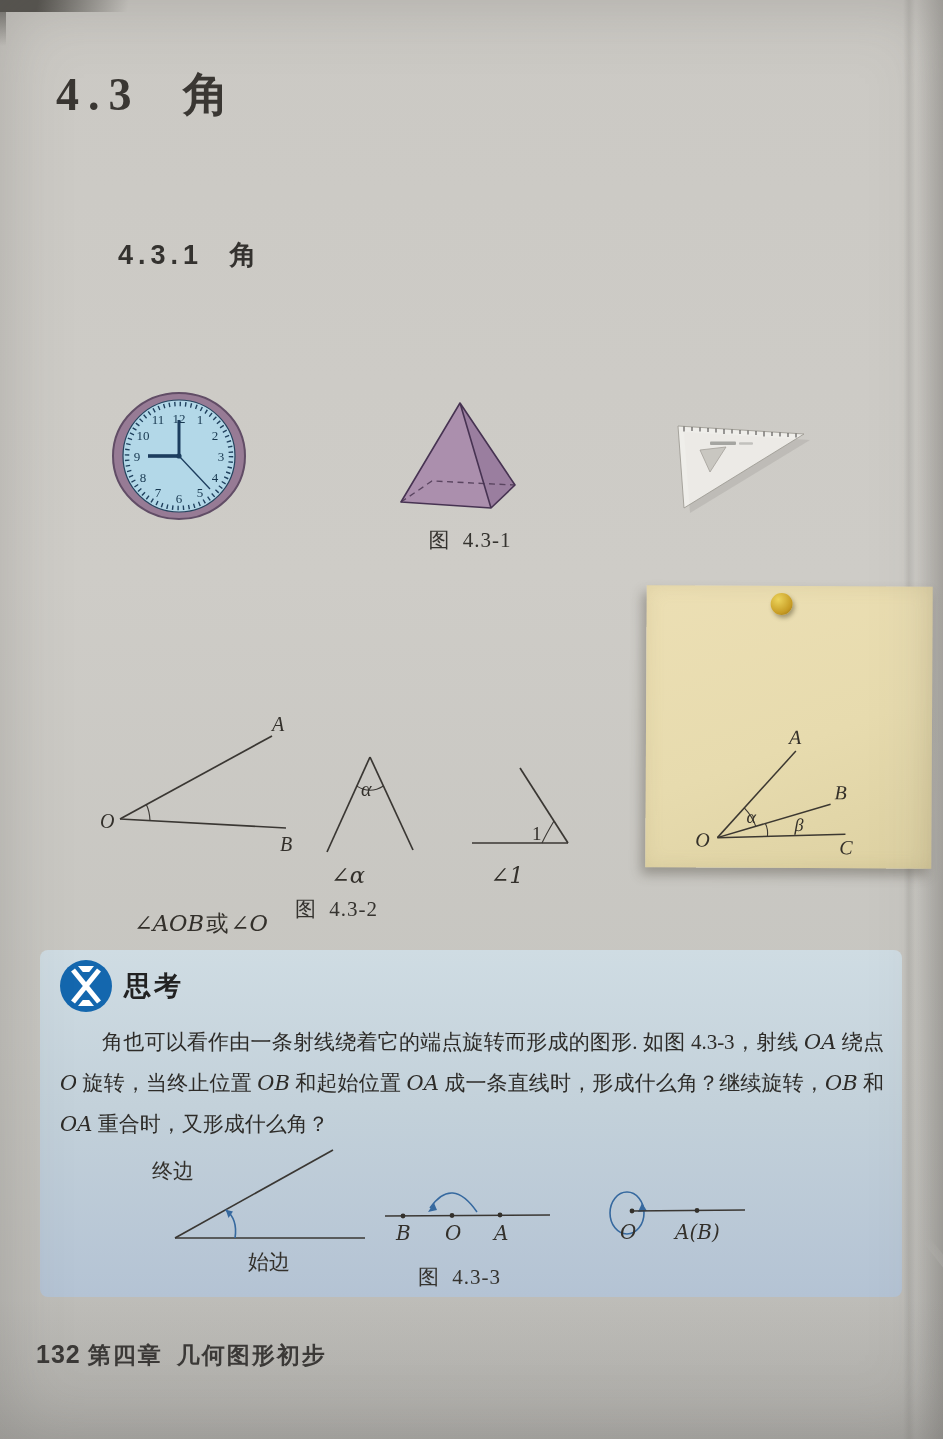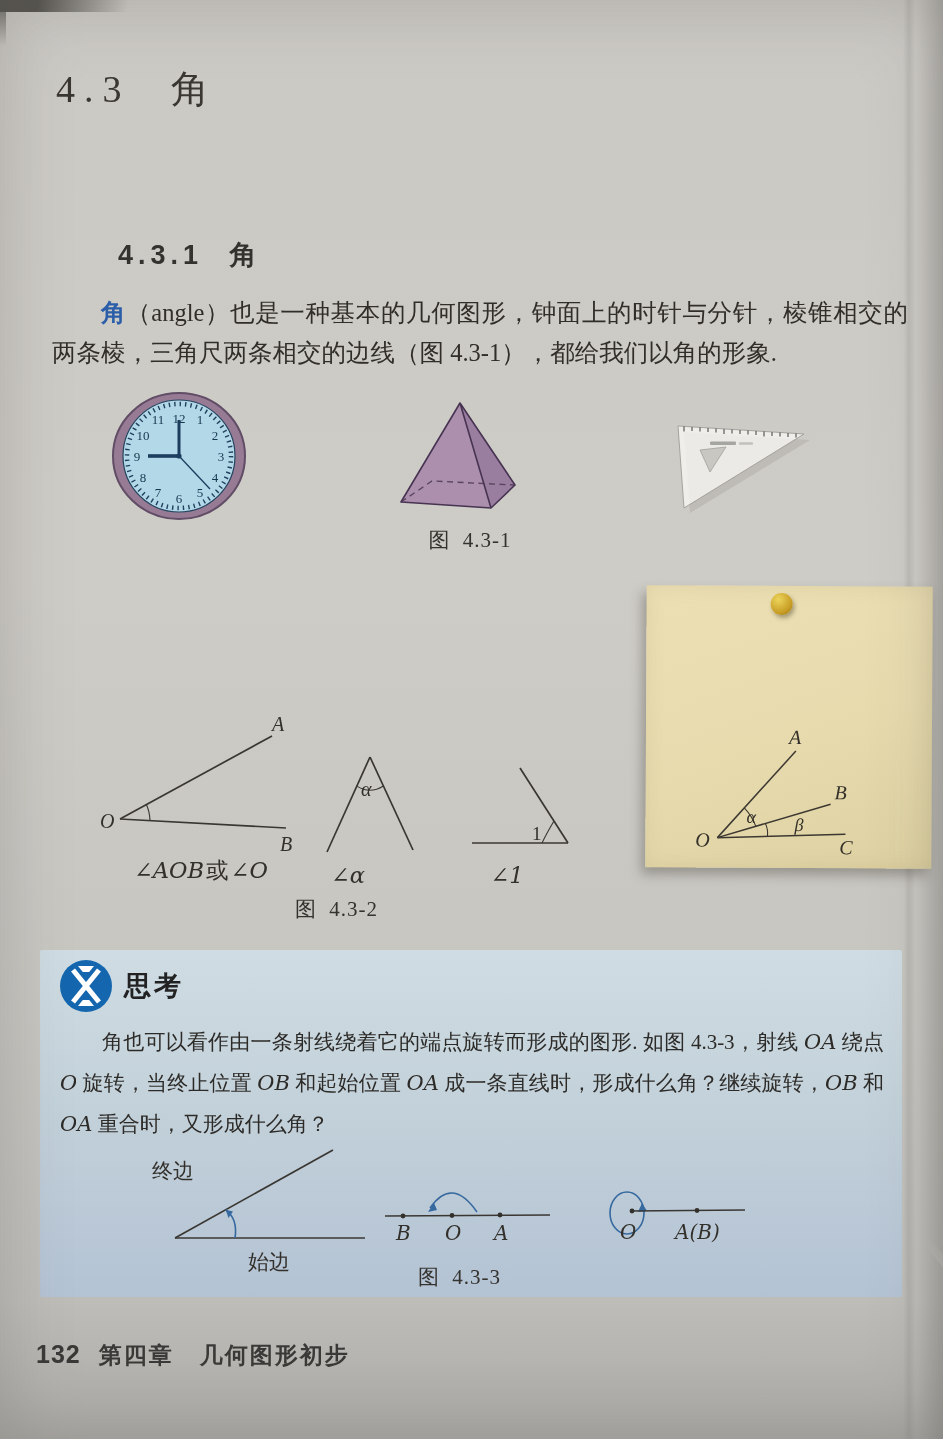--- a/index.html
+++ b/index.html
@@ -14,52 +14,52 @@
   .edge-right{top:0;right:0;width:26px;height:100%;
     background:linear-gradient(90deg,rgba(120,118,114,0),rgba(108,106,102,.30));}
   .crease-right{top:0;right:28px;width:12px;height:100%;
     background:linear-gradient(90deg,rgba(255,255,255,0),rgba(105,103,99,.16),rgba(255,255,255,0));}
   .bottom-shade{left:0;top:1300px;width:100%;height:139px;
     background:linear-gradient(180deg,rgba(138,136,132,0),rgba(132,130,126,.26));}
   .crease-diag{left:880px;top:1330px;width:240px;height:8px;transform:rotate(52deg);
     background:linear-gradient(90deg,rgba(255,255,255,0),rgba(248,247,244,.5),rgba(255,255,255,0));}
   .vignette{inset:0;box-shadow:inset 0 0 70px rgba(88,86,82,.28);pointer-events:none;}
 
-  .h1{left:56px;top:64px;font-size:38px;font-weight:400;color:#3a3733;
+  .h1{left:56px;top:64px;font-size:46px;font-weight:700;color:#3a3733;
     letter-spacing:9px;word-spacing:22px;}
   .h2{left:118px;top:237px;font-size:27px;font-weight:bold;letter-spacing:5px;word-spacing:14px;
     font-family:"Liberation Sans","DejaVu Sans",sans-serif;color:#34322f;}
   .para{font-size:24.5px;line-height:39.5px;text-align:justify;text-indent:2em;color:#312e2a;}
   .p1{left:52px;top:293px;width:856px;}
   .p2{left:52px;top:571px;width:560px;line-height:40.5px;}
   .term{color:#2b5ea8;font-weight:bold;}
   .lat{font-style:italic;font-family:"DejaVu Serif","DejaVu Sans",serif;}
   .figcap{font-size:21px;letter-spacing:1px;color:#35332f;word-spacing:6px;}
 
   .note{left:646px;top:586px;width:286px;height:282px;background:
     linear-gradient(160deg,#ecdfb4 0%,#e7dbae 55%,#ddd1a2 100%);
     box-shadow:-4px 7px 12px rgba(70,66,55,.38), inset 0 0 18px rgba(160,145,95,.18);
     transform:rotate(.3deg);}
   .pin{left:124px;top:7px;width:22px;height:22px;border-radius:50%;
     background:radial-gradient(circle at 35% 30%,#ecd45c,#c79c24 65%,#8f6c15);
     box-shadow:2px 3px 4px rgba(80,70,40,.45);}
   .note-text{left:18px;top:44px;width:248px;font-size:21.5px;line-height:34.5px;
     text-indent:2em;text-align:justify;color:#38342c;}
 
-  .think{left:40px;top:950px;width:862px;height:347px;border-radius:2px;
+  .think{left:40px;top:950px;width:862px;height:347px;border-radius:8px;
     background:linear-gradient(180deg,#cfdce3 0%,#c3d1da 45%,#b4c3d4 100%);}
   .think-title{left:84px;top:18px;font-size:27px;font-weight:bold;letter-spacing:3px;
     font-family:"Liberation Sans","DejaVu Sans",sans-serif;color:#222;}
   .think-para{left:20px;top:72px;width:824px;font-size:21px;line-height:41px;
     text-align:justify;text-indent:2em;color:#2d2b28;}
 
   .footer{left:36px;top:1340px;font-family:"Liberation Sans","DejaVu Sans",sans-serif;
     font-weight:bold;color:#3b3937;font-size:23px;letter-spacing:2px;}
-  .footer .pgnum{font-size:25px;margin-right:18px;letter-spacing:1px;}
-  .footer .chap{margin-right:26px;}
+  .footer .pgnum{font-size:25px;margin-right:7px;letter-spacing:1px;}
+  .footer .chap{margin-right:14px;}
 
   svg{display:block;}
   svg text{font-family:"Liberation Serif","DejaVu Serif",serif;}
   .svg-lat{font-style:italic;font-family:"DejaVu Serif","DejaVu Sans",serif;}
   .svg-cjk{font-family:"Liberation Serif","DejaVu Serif",serif;}
 </style>
 </head>
 <body>
 
 <div class="page">
@@ -67,21 +67,20 @@
   <div class="abs tl-dark"></div>
   <div class="abs tl-dark2"></div>
   <div class="abs edge-right"></div>
   <div class="abs crease-right"></div>
   <div class="abs bottom-shade"></div>
   <div class="abs crease-diag"></div>
 
   <div class="abs h1">4.3 角</div>
   <div class="abs h2">4.3.1 角</div>
 
-  <div class="abs para p1"><span class="term">角</span><span>（angle）也是一种基本的几何图形，钟面上的时针与分针，棱锥相交的两条棱，三角尺两条相交的边线（图 4.3-1），都给我们以角的形象.</span></div>
 
   <div class="abs" style="left:110px;top:391px;width:138px;height:132px;">
     <svg width="138" height="132" viewBox="0 0 138 132">
       <ellipse cx="69" cy="65" rx="66" ry="63" fill="#977b95" stroke="#614d66" stroke-width="2"></ellipse>
       <circle cx="69" cy="65" r="56" fill="#b3d8e8" stroke="#24455f" stroke-width="1.2"></circle>
       <circle cx="69" cy="65" r="52" fill="none" stroke="#20415e" stroke-width="4.5" stroke-dasharray="1.4 4.05"></circle>
       <circle cx="69" cy="65" r="48" fill="#b3d8e8"></circle>
       <g fill="#17374f" font-size="13" text-anchor="middle">
         <text x="69" y="32">12</text>
         <text x="90" y="33">1</text>
@@ -164,21 +163,21 @@
       </g>
       <g font-size="20" class="svg-lat" fill="#33302b">
         <text x="192" y="16">A</text>
         <text x="20" y="113">O</text>
         <text x="200" y="136">B</text>
         <text x="281" y="81">α</text>
         <text x="452" y="125" font-size="19" font-style="normal">1</text>
       </g>
     </svg>
   </div>
-  <div class="abs" style="left:134px;top:855px;width:140px;font-size:22.5px;color:#33302b;"><span class="lat">∠AOB</span><span style="margin:0 2px;">或</span><span class="lat">∠O</span></div>
+  <div class="abs" style="left:134px;top:908px;width:140px;font-size:22.5px;color:#33302b;"><span class="lat">∠AOB</span><span style="margin:0 2px;">或</span><span class="lat">∠O</span></div>
   <div class="abs lat" style="left:323px;top:862px;width:50px;text-align:center;font-size:22.5px;color:#33302b;">∠α</div>
   <div class="abs lat" style="left:482px;top:862px;width:50px;text-align:center;font-size:22.5px;color:#33302b;">∠1</div>
   <div class="abs figcap" style="left:258px;top:895px;width:120px;text-align:right;">图 4.3-2</div>
 
   <div class="abs think">
     <div class="abs" style="left:18px;top:8px;width:56px;height:56px;">
       <svg width="56" height="56" viewBox="0 0 56 56">
         <circle cx="28" cy="28" r="26" fill="#1467ae"></circle>
         <g stroke="#ffffff" stroke-width="5">
           <line x1="15" y1="12" x2="41" y2="44"></line>

